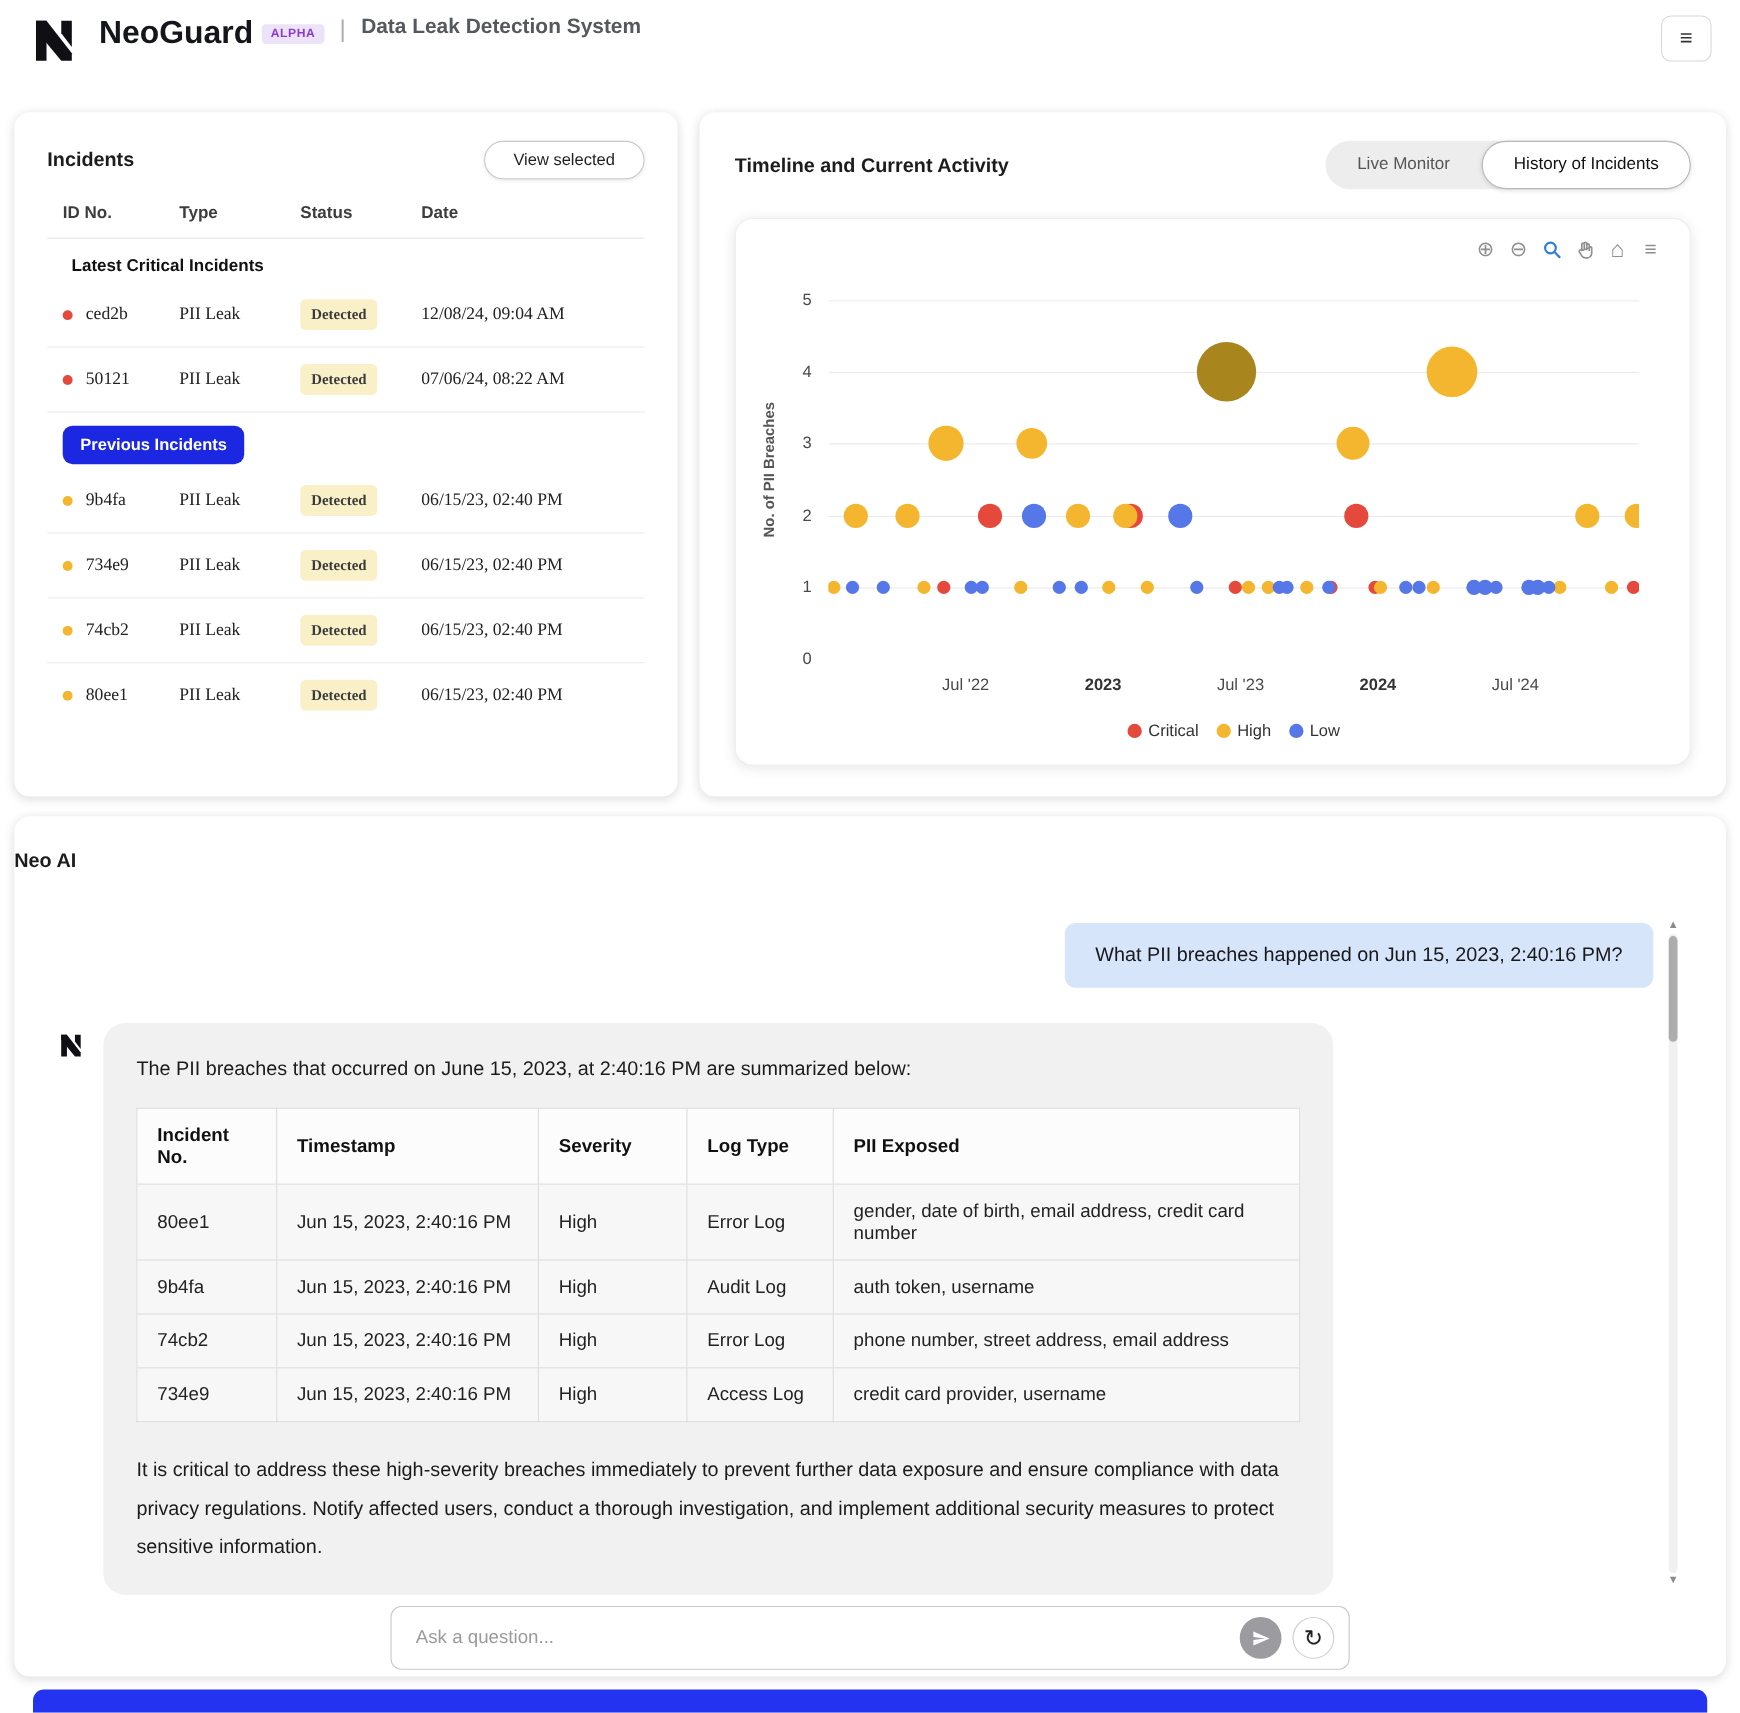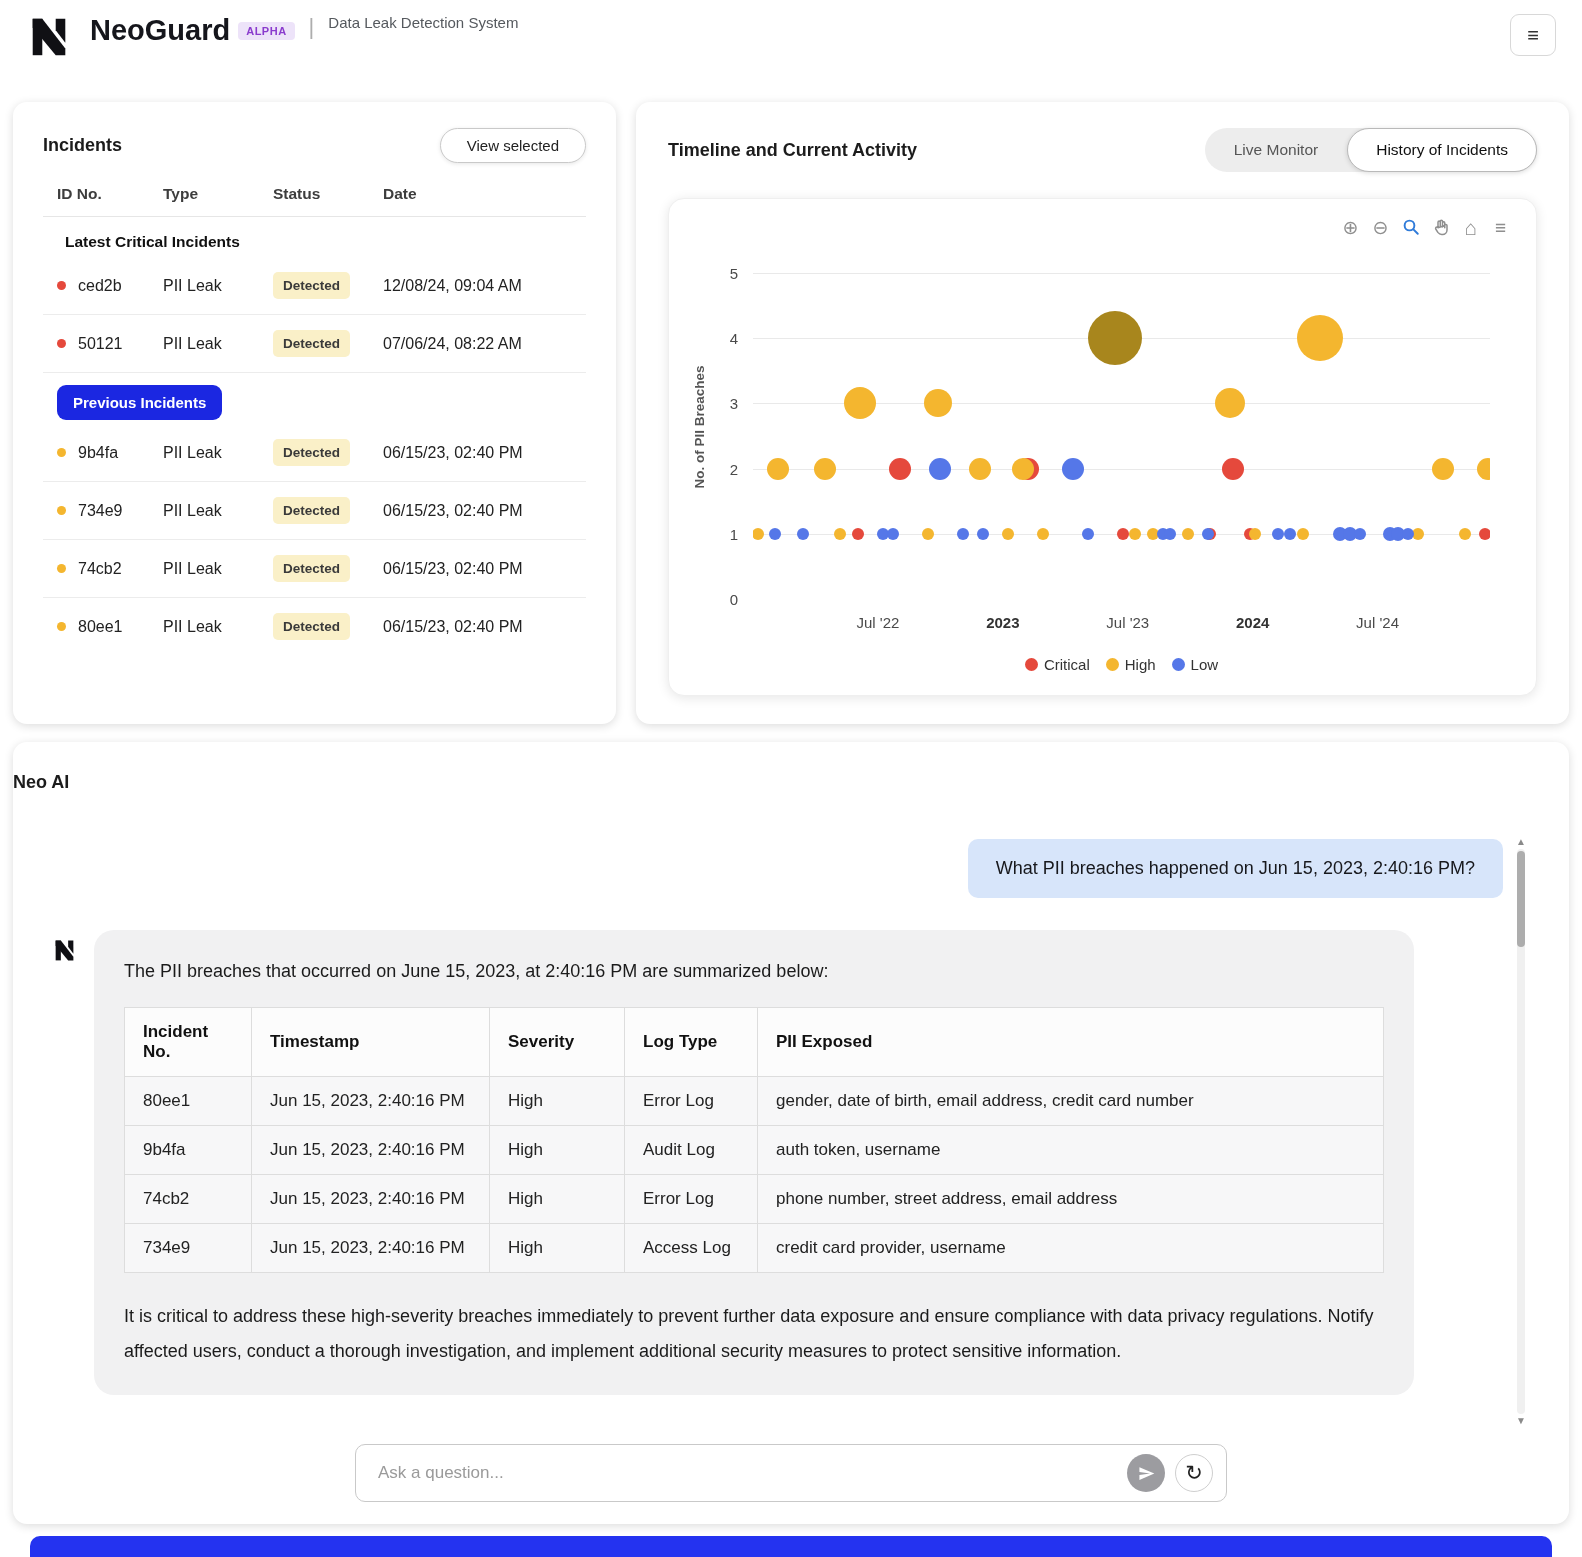--- a/index.html
+++ b/index.html
@@ -9,39 +9,39 @@
     background:#ffffff; color:#1c1c1c;
     position:relative; overflow:hidden;
   }
   
   .header { display:flex; align-items:flex-start; padding:14px 26px 10px 26px; height:74px; }
   .logo { width:46px; height:46px; flex:0 0 auto; }
   .app-title { font-size:29px; font-weight:bold; color:#15161c; margin-left:18px; }
   .alpha-badge { background:#EDE3F9; color:#8A3BCD; font-size:11px; font-weight:bold;
     padding:3px 8px; border-radius:4px; margin-left:8px; align-self:flex-start; margin-top:8px; letter-spacing:.5px; }
   .title-divider { color:#ADADAD; font-size:22px; margin:0 14px; font-weight:300; }
-  .subtitle { font-size:15px; font-weight:normal; color:#55595E; }
+  .subtitle { font-size:19px; font-weight:bold; color:#55595E; }
   .menu-btn { margin-left:auto; width:46px; height:42px; border:1px solid #D8D8D8; border-radius:9px;
     background:#fff; font-size:20px; color:#333; display:flex; align-items:center; justify-content:center; cursor:pointer; }
   
   .main { display:grid; grid-template-columns:603px 933px; gap:20px; padding:28px 13px 0 13px; }
   .card { background:#fff; border-radius:14px; box-shadow:0 2px 10px rgba(0,0,0,.14); }
   
   .incidents-card { padding:26px 30px 6px 30px; height:622px; overflow:hidden; }
   .inc-header { display:flex; justify-content:space-between; align-items:center; }
   .inc-title { font-size:18px; font-weight:bold; }
   .view-selected-btn { border:1px solid #C9C9C9; border-radius:22px; background:#fff; padding:8px 26px;
     font-size:15px; color:#222; box-shadow:0 1px 4px rgba(0,0,0,.10); cursor:pointer; font-family:inherit; }
   .inc-cols { display:grid; grid-template-columns:106px 110px 110px 1fr; padding:22px 0 13px 14px;
     border-bottom:1px solid #E6E6E6; font-size:15.5px; font-weight:bold; color:#3D3D3D; }
   .inc-section-label { font-size:15.5px; font-weight:bold; color:#111; padding:16px 0 6px 22px; }
   .inc-badge-label { display:inline-block; background:#1B27E1; color:#fff; font-weight:bold; font-size:15px;
     padding:9px 16px; border-radius:9px; margin:12px 0 4px 14px; cursor:pointer; }
   .inc-row { display:grid; grid-template-columns:106px 110px 110px 1fr; align-items:center;
-    padding:15px 0 15px 14px; border-bottom:1px solid #ECECEC; font-size:16px; color:#222; cursor:pointer; }
+    padding:15px 0 15px 14px; border-bottom:1px solid #ECECEC; font-size:16px; color:#222; cursor:pointer;font-family:Liberation Serif, serif; }
   .inc-row:last-child { border-bottom:none; }
   .inc-id { display:flex; align-items:center; gap:12px; }
   .sev-dot { width:9px; height:9px; border-radius:50%; flex:0 0 auto; }
   .status-badge { display:inline-block; background:#FAF0C8; color:#3A3A3A; font-size:13.5px; font-weight:bold;
     padding:6px 10px; border-radius:5px; }
   
   .timeline-card { padding:26px 32px; height:622px; }
   .tl-header { display:flex; justify-content:space-between; align-items:center; }
   .tl-title { font-size:18px; font-weight:bold; }
   .segmented { display:flex; background:#EDEDED; border-radius:23px; align-items:flex-start; }
@@ -67,21 +67,21 @@
   .legend-dot { width:13px; height:13px; border-radius:50%; }
   
   .neo-card { margin:18px 13px 0 13px; height:782px; display:flex; flex-direction:column;
     padding:30px 0 22px 0; position:relative; }
   .neo-title { font-size:18px; font-weight:bold; }
   .chat-area { flex:1; position:relative; margin-top:8px; }
   .user-msg { width:fit-content; max-width:980px; margin:38px 66px 0 auto; background:#D7E5FA;
     border-radius:10px; padding:19px 28px; font-size:18px; color:#17181c; }
   .assistant-row { display:flex; align-items:flex-start; gap:17px; margin:32px 0 0 39px; }
   .assistant-avatar { width:25px; height:25px; margin-top:8px; flex:0 0 auto; }
-  .assistant-bubble { background:#F1F1F2; border-radius:20px; width:1320px; padding:14px 30px 22px 30px;
+  .assistant-bubble { background:#F1F1F2; border-radius:20px; width:1118px; padding:14px 30px 22px 30px;
     font-size:18px; color:#1b1b1b; }
   .ai-intro { margin:14px 0 22px 0; line-height:1.5; }
   .ai-table { border-collapse:collapse; width:100%; font-size:17px; background:#FCFCFC; }
   .ai-table th, .ai-table td { border:1px solid #DDDDDD; padding:14px 18px; text-align:left; vertical-align:middle; }
   .ai-table th { font-weight:bold; color:#111; background:#FCFCFC; }
   .ai-table td { background:#F7F7F8; color:#222; }
   .ai-outro { margin:26px 0 4px 0; line-height:1.95; }
   
   .chat-scrollbar { position:absolute; right:42px; top:34px; bottom:6px; width:12px;
     display:flex; flex-direction:column; align-items:center; }

